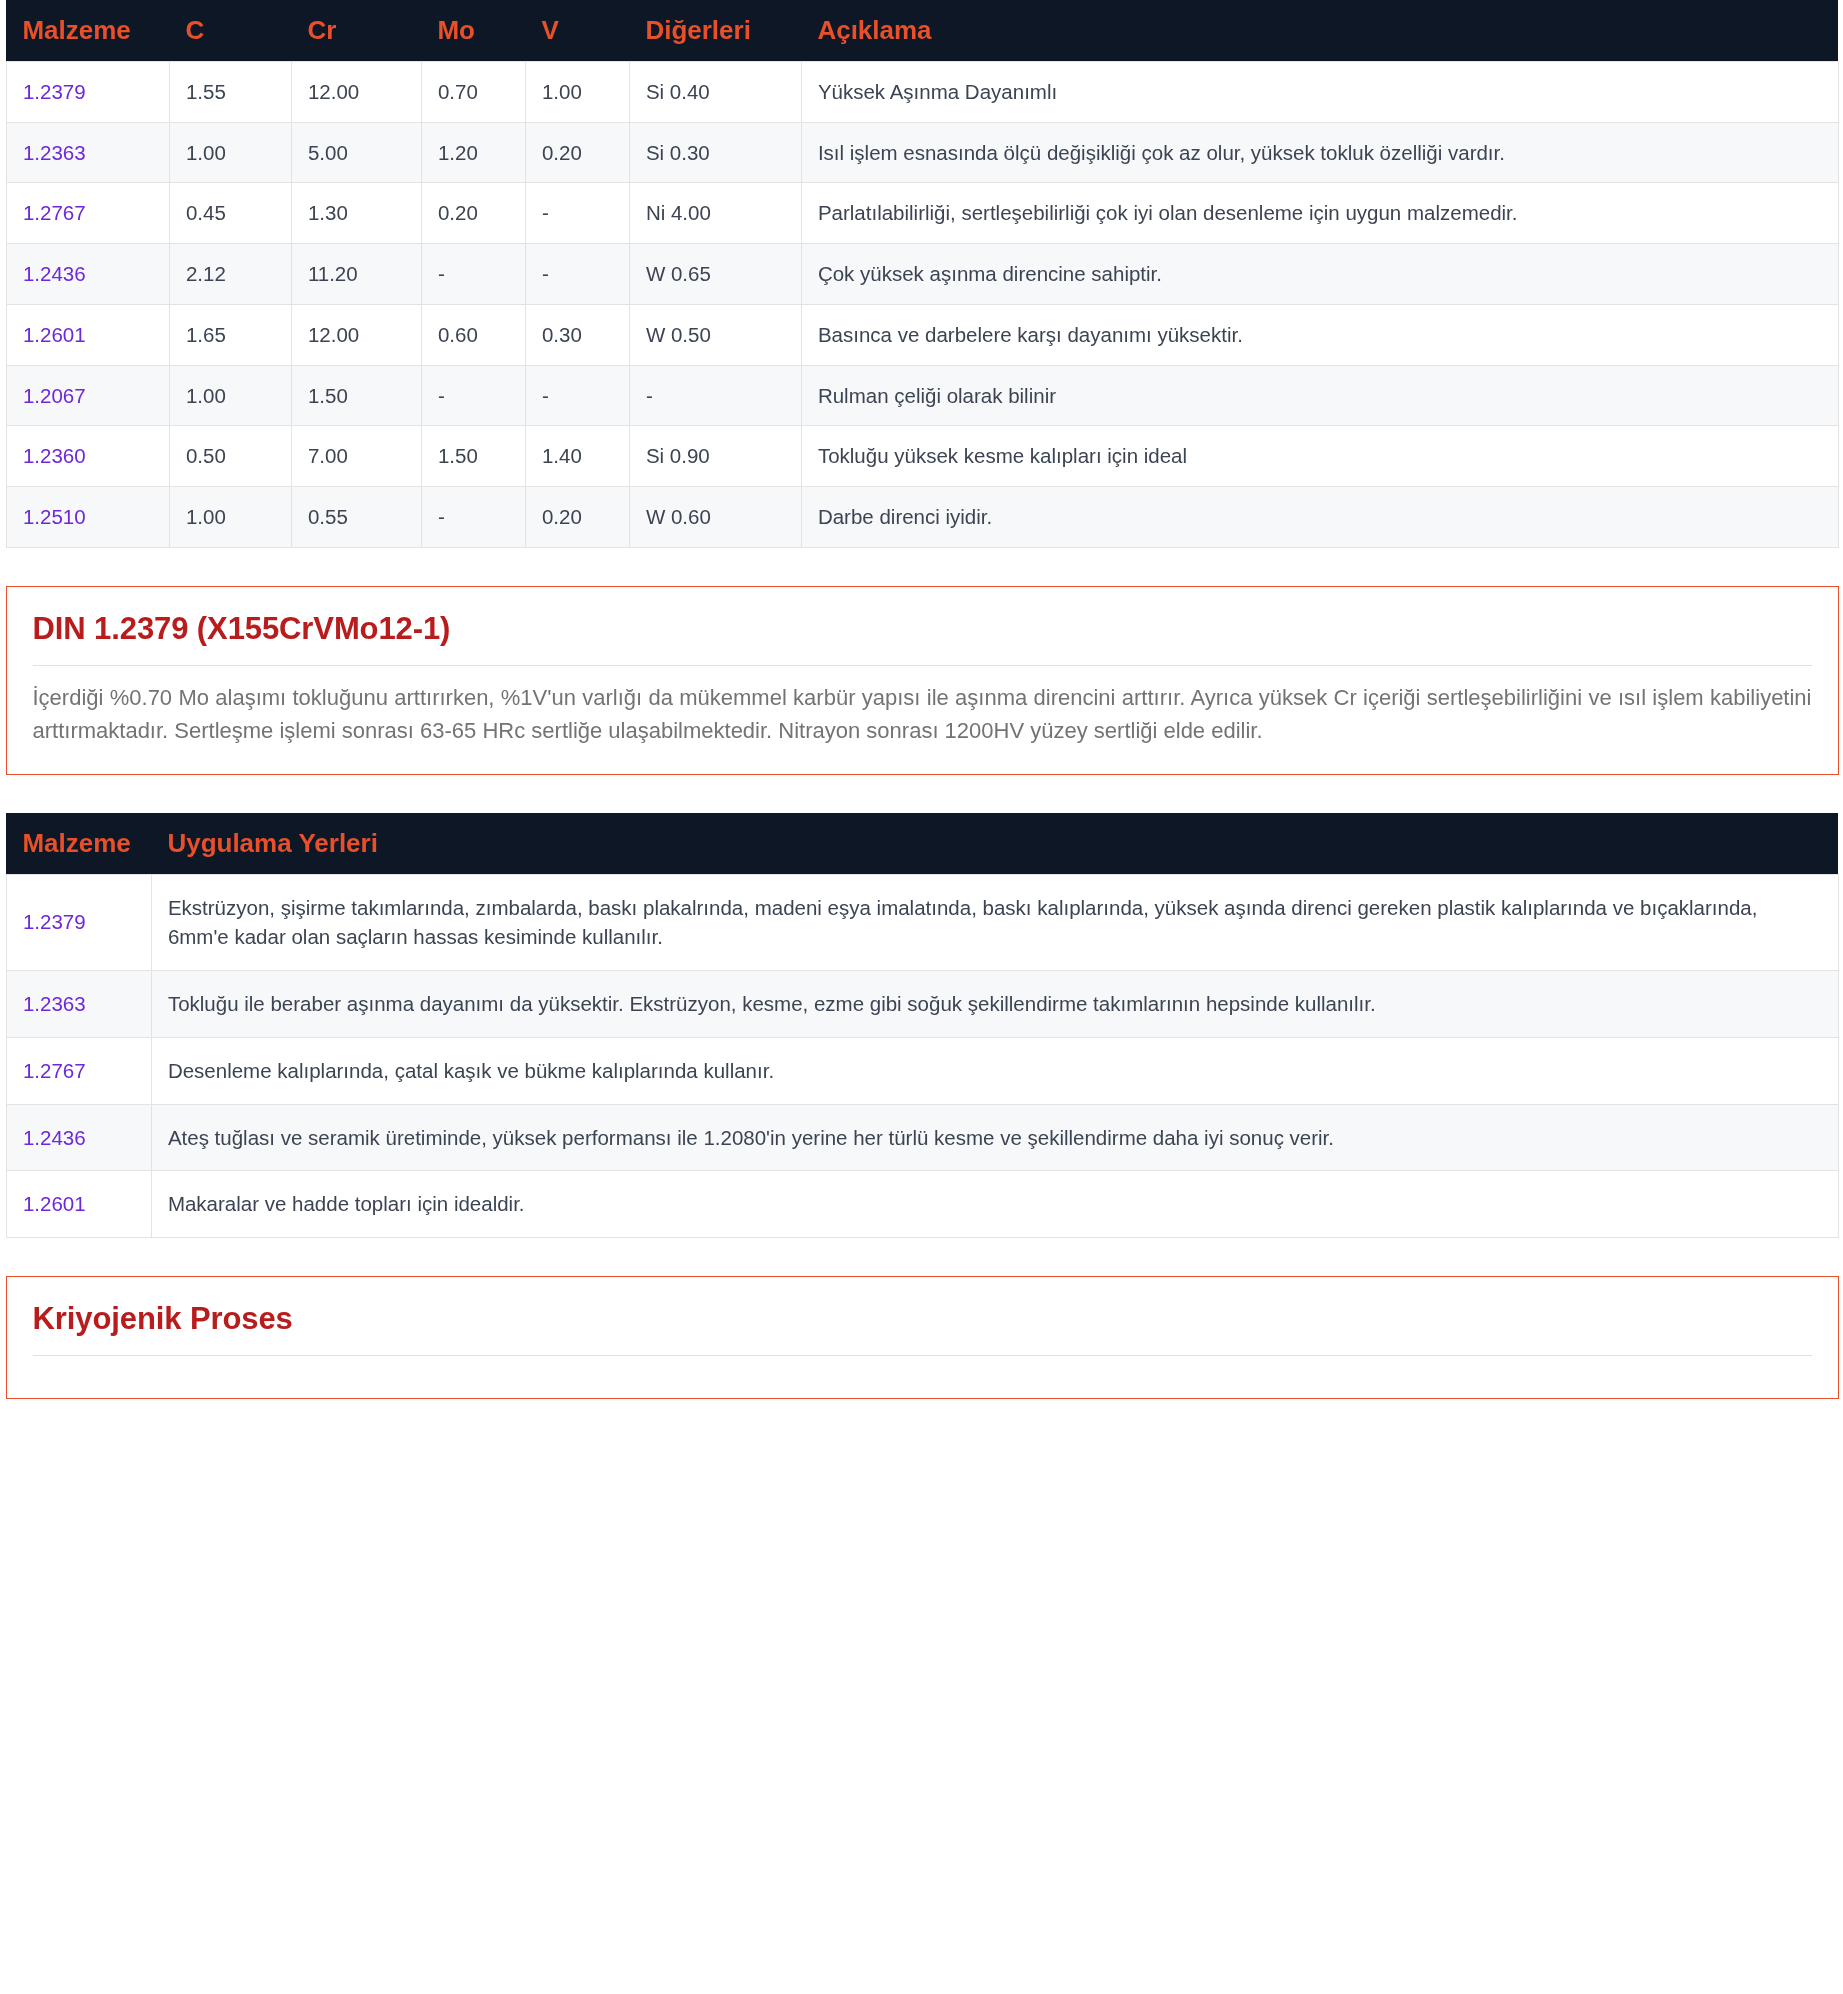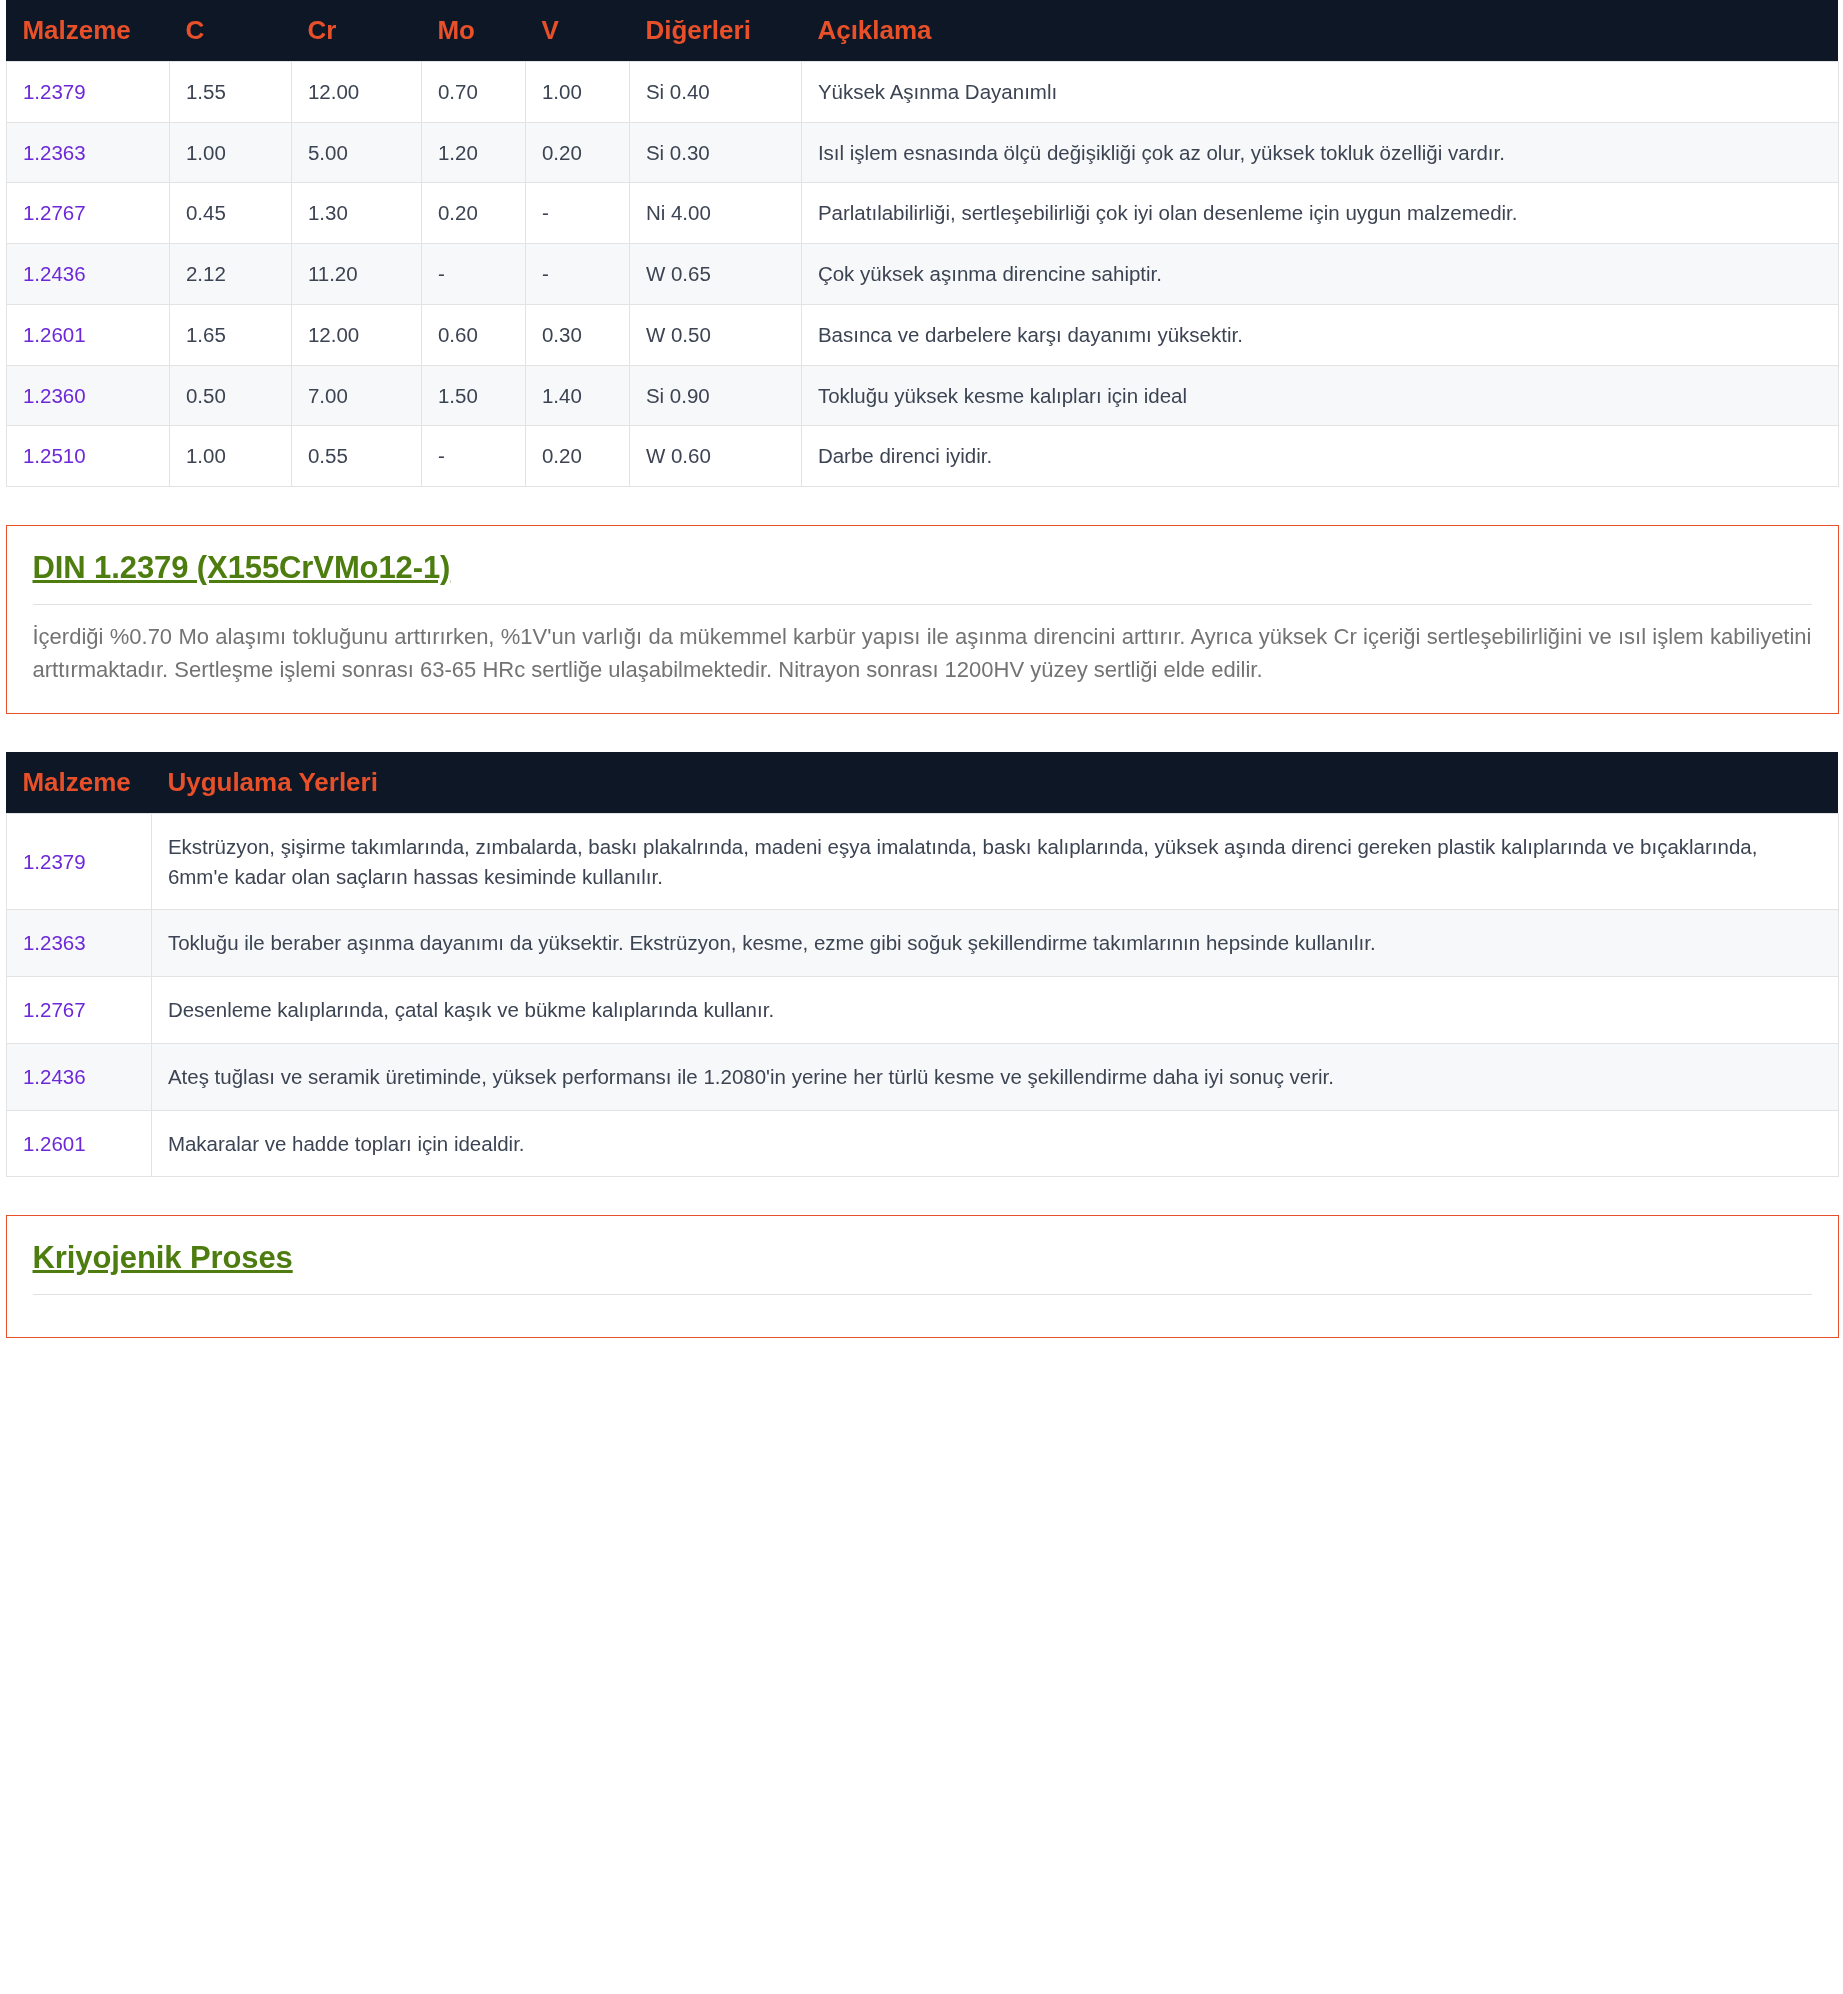--- a/index.html
+++ b/index.html
@@ -72,24 +72,23 @@
   .infobox {
     border: 1.4px solid #e8502a;
     margin: 38px 0 0 0;
     padding: 23px 26px 27px 26px;
     background: #ffffff;
   }
   .infobox h2 {
     margin: 0;
     font-size: 31px;
     line-height: 1.2;
-    color: #4d7c0f;
+    color: #b91c1c;
     font-weight: bold;
     letter-spacing: -0.1px;
-    text-decoration: underline;
   }
   .infobox .rule {
     height: 0.7px;
     background: #dfe1e4;
     margin: 18px 0 15px 0;
   }
   .infobox p {
     margin: 0;
     font-size: 22px;
     line-height: 1.5;
@@ -166,20 +165,29 @@
       <tr>
         <td class="mat">1.2601</td>
         <td>1.65</td>
         <td>12.00</td>
         <td>0.60</td>
         <td>0.30</td>
         <td>W 0.50</td>
         <td>Basınca ve darbelere karşı dayanımı yüksektir.</td>
       </tr>
       <tr>
+        <td class="mat">1.2067</td>
+        <td>1.00</td>
+        <td>1.50</td>
+        <td>-</td>
+        <td>-</td>
+        <td>-</td>
+        <td>Rulman çeliği olarak bilinir</td>
+      </tr>
+      <tr>
         <td class="mat">1.2360</td>
         <td>0.50</td>
         <td>7.00</td>
         <td>1.50</td>
         <td>1.40</td>
         <td>Si 0.90</td>
         <td>Tokluğu yüksek kesme kalıpları için ideal</td>
       </tr>
       <tr>
         <td class="mat">1.2510</td>

